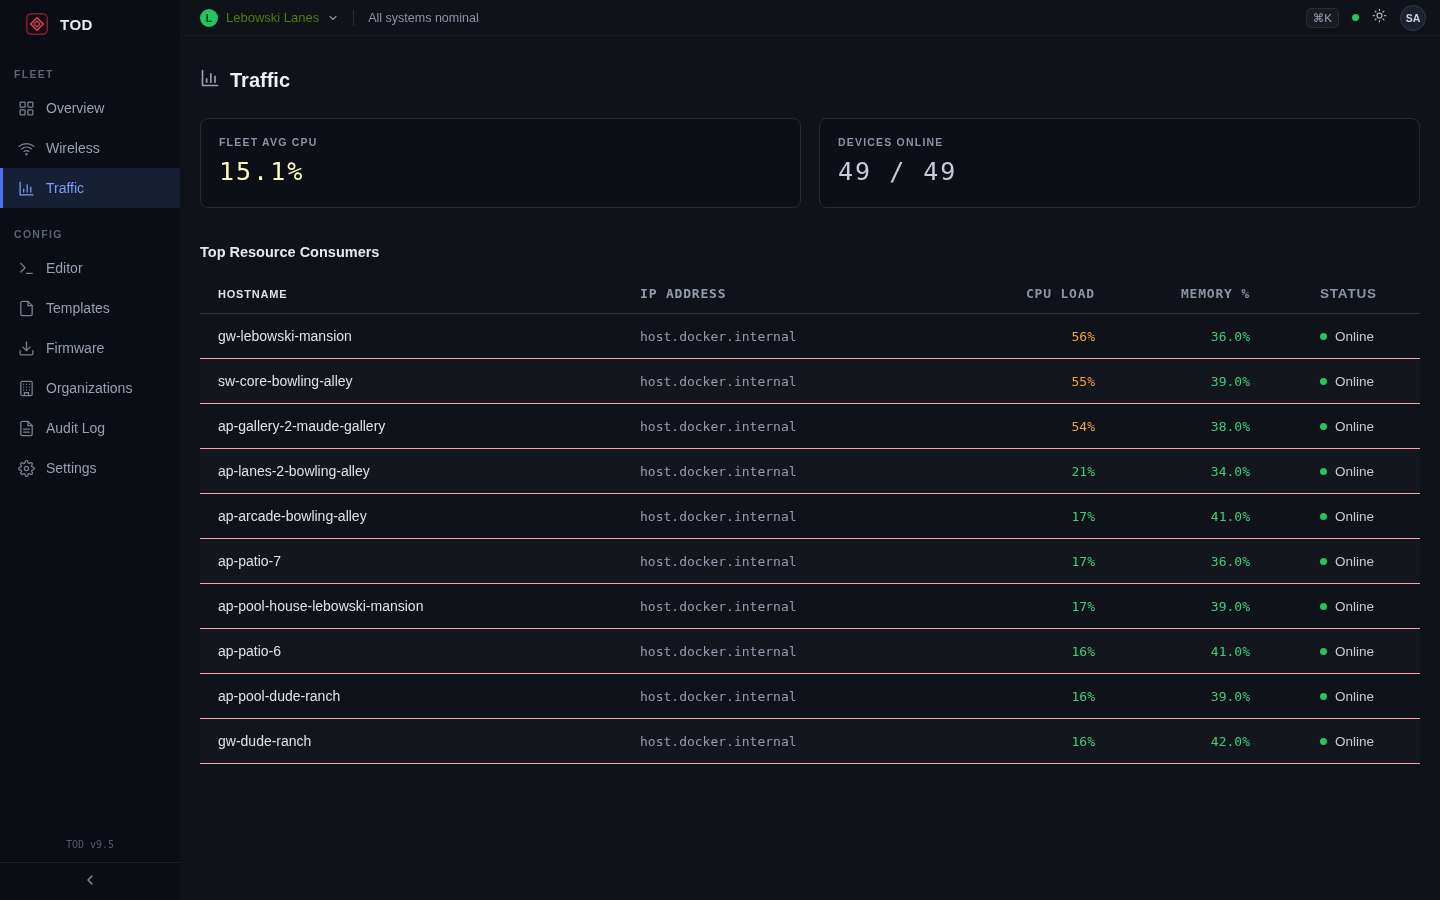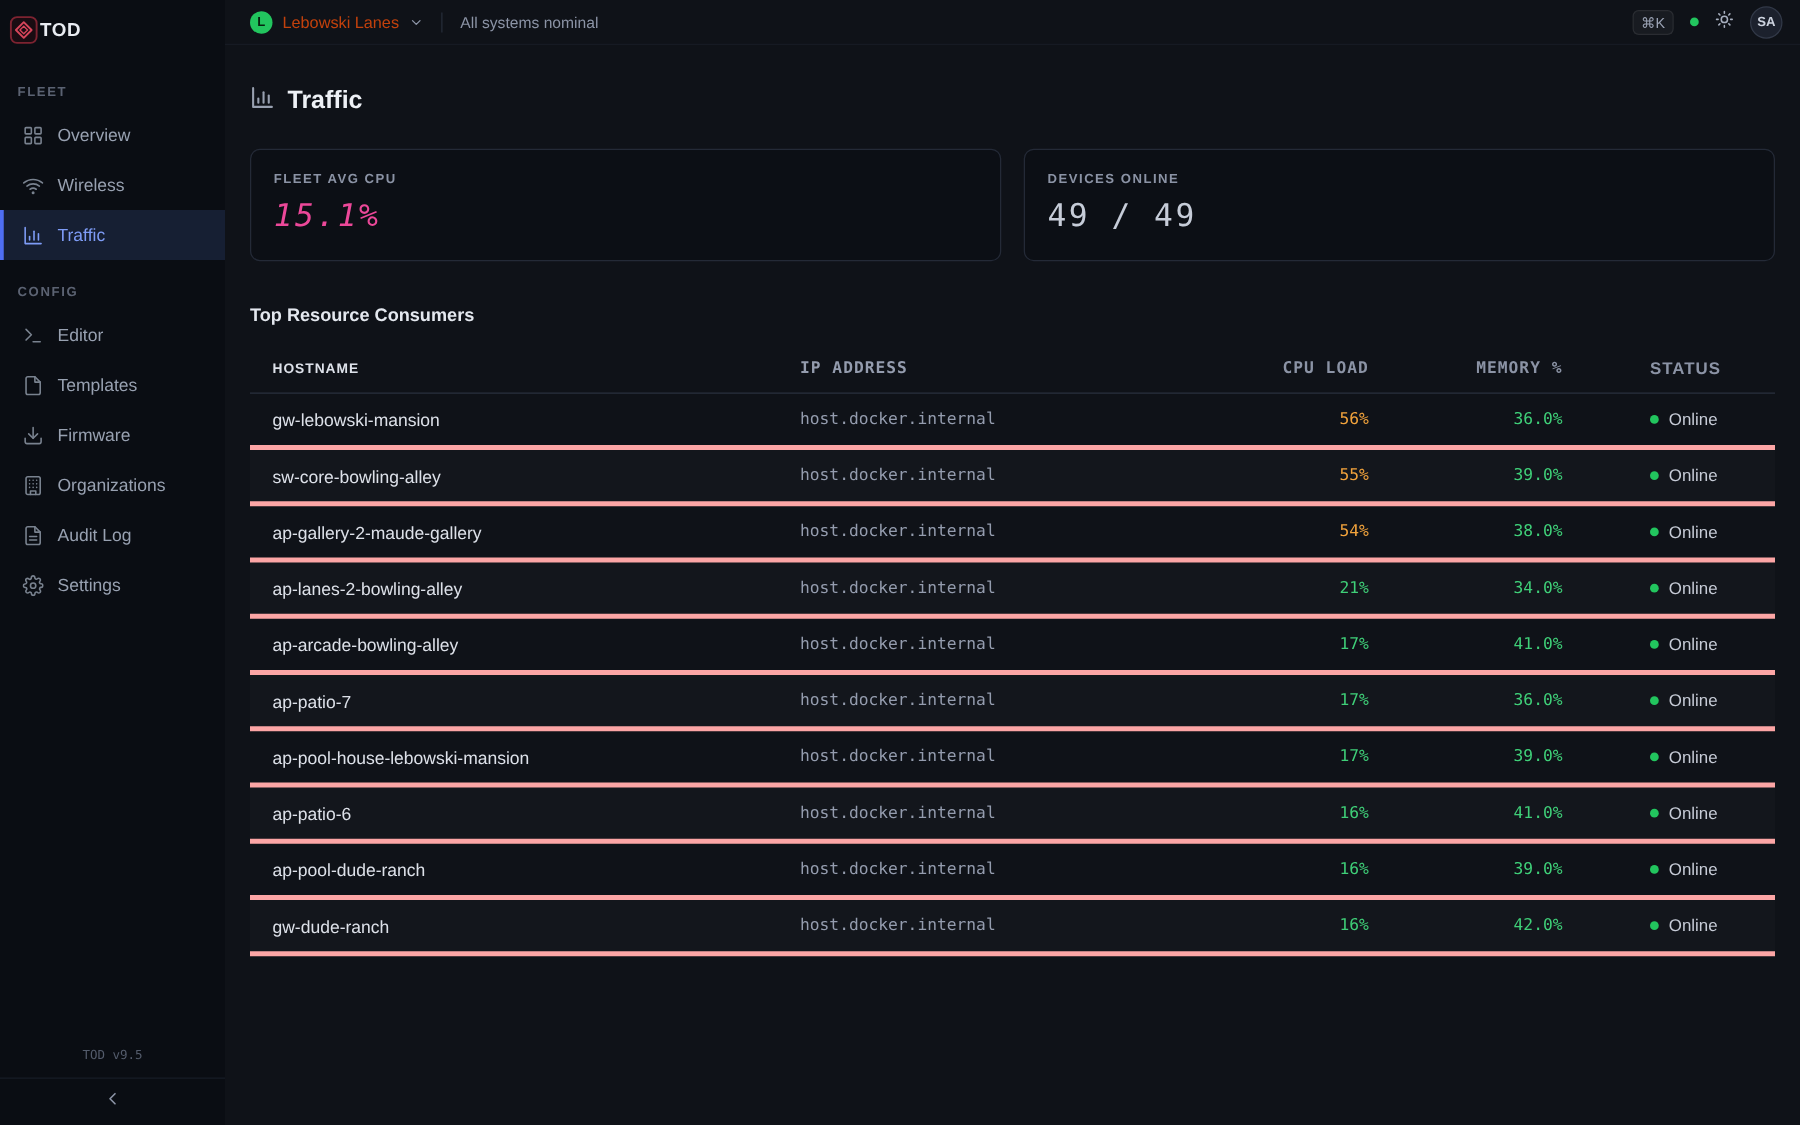--- a/index.html
+++ b/index.html
@@ -2,67 +2,67 @@
 <html><head>
 <meta charset="utf-8">
 <style>
   * { margin:0; padding:0; box-sizing:border-box; }
   html,body { width:1440px; height:900px; overflow:hidden; }
   body { background:#0f1218; font-family:"Liberation Sans", sans-serif; color:#dfe3eb; }
   .app { display:flex; height:100%; }
 
   
   .sidebar { width:180px; flex-shrink:0; background:#0a0d13; display:flex; flex-direction:column; }
-  .logo-row { height:48px; display:flex; align-items:center; padding:0 6px; cursor:pointer;text-align:center; }
+  .logo-row { height:48px; display:flex; align-items:center; gap:10px; padding:0 24px; cursor:pointer;text-align:center; }
   .logo-icon svg { width:26px; height:26px; display:block; }
   .logo-text { font-size:15px; font-weight:700; color:#e9ecf2; letter-spacing:.5px; }
   .nav-label { padding:20px 14px 8px 14px; font-size:10.5px; letter-spacing:1.3px; color:#5b6272; font-weight:700; }
   .nav-item { height:40px; display:flex; align-items:center; gap:11px; padding-left:15px; border-left:3px solid transparent; color:#98a1b1; font-size:14px; cursor:pointer; }
   .nav-item .nav-icon { color:#79828f; display:flex; }
   .nav-item .nav-icon svg { width:17px; height:17px; }
   .nav-item.active { background:#161f33; border-left-color:#4f6ef2; color:#7e9cf6; }
   .nav-item.active .nav-icon { color:#7e9cf6; }
   .sidebar-spacer { flex:1; }
   .version { text-align:center; font-family:"DejaVu Sans Mono", monospace; font-size:10px; color:#545c6c; padding:10px 0 12px; }
   .collapse-bar { height:38px; border-top:1px solid #171c27; display:flex; align-items:center; justify-content:center; color:#8b93a5; cursor:pointer; }
   .collapse-bar svg { width:16px; height:16px; }
 
   
   .main { flex:1; display:flex; flex-direction:column; background:#0f1218; }
   .topbar { height:36px; display:flex; align-items:center; padding:0 14px 0 20px; border-bottom:1px solid #161a23; }
   .org-pill { display:flex; align-items:center; gap:8px; cursor:pointer; }
   .org-avatar { width:18px; height:18px; border-radius:50%; background:#22c55e; color:#07210f; font-size:10.5px; font-weight:700; display:flex; align-items:center; justify-content:center; }
-  .org-name { font-size:13px; color:#c2410c; font-weight:500; }
+  .org-name { font-size:13px; color:#4d7c0f; font-weight:500; }
   .chev svg { width:12px; height:12px; color:#8b93a5; display:block; }
   .v-divider { width:1px; height:16px; background:#262c39; margin:0 14px; }
   .nominal { font-size:12.5px; color:#8b93a5; }
   .topbar-right { margin-left:auto; display:flex; align-items:center; gap:13px; }
   .kbd { font-size:11.5px; color:#9aa2b4; background:rgba(255,255,255,.04); border:1px solid rgba(255,255,255,.08); border-radius:5px; padding:2px 6px; cursor:pointer; }
   .status-dot, .dot { width:7px; height:7px; border-radius:50%; background:#22c55e; }
   .theme-btn { color:#a6aebe; cursor:pointer; display:flex; }
   .theme-btn svg { width:15px; height:15px; }
   .user-avatar { width:26px; height:26px; border-radius:50%; background:#1c212d; border:1px solid #323948; color:#ccd2de; font-size:10.5px; font-weight:700; display:flex; align-items:center; justify-content:center; cursor:pointer; }
 
   .content { padding:20px 20px 0 20px; }
   .page-title-row { display:flex; align-items:center; gap:10px; margin:12px 0 26px; }
   .page-title-row svg { width:20px; height:20px; color:#98a0b0; }
   .page-title { font-size:20px; font-weight:700; color:#eef1f6; }
 
   .stats { display:flex; gap:18px; margin-bottom:36px; }
   .stat-card { flex:1; background:#0c0f15; border:1px solid #242a37; border-radius:8px; padding:17px 18px 21px; }
   .stat-label { font-size:10.5px; letter-spacing:1.2px; color:#8b93a5; font-weight:700; }
   .stat-value { margin-top:9px; font-family:"DejaVu Sans Mono", monospace; font-size:25px; letter-spacing:2px; }
-  .stat-value.green { color:#ec4899;font-style:italic; }
+  .stat-value.green { color:#fef9c3; }
   .stat-value.muted { color:#c6ccd8; }
 
   .section-title { font-size:14.5px; font-weight:700; color:#e4e8ef; margin-bottom:14px; }
 
   .grid-cols { display:grid; grid-template-columns:1fr 330px 125px 155px 170px; align-items:center; }
   .t-head { height:40px; border-bottom:1px solid #2a303e; color:#8b93a5; font-size:11px; letter-spacing:.8px; font-weight:700; }
-  .t-row { height:45px; border-bottom:4px solid #fca5a5; font-size:14px; cursor:pointer; }
+  .t-row { height:45px; border-bottom:1px solid #fca5a5; font-size:14px; cursor:pointer; }
   .t-row:nth-child(even) { background:rgba(255,255,255,0.018); }
   .c-host { padding-left:18px; color:#dde1e9; }
   .c-ip { font-family:"DejaVu Sans Mono", monospace; font-size:13px; color:#949cae; }
   .c-cpu, .c-mem { text-align:right; font-family:"DejaVu Sans Mono", monospace; font-size:13px; }
   .c-cpu.ok { color:#3fcf78; }
   .c-cpu.warn { color:#f2a33c; }
   .c-mem { color:#3fcf78; }
   .c-status { padding-left:70px; display:flex; align-items:center; gap:8px; color:#c6cbd6; font-size:13.5px; }
   .t-head .c-cpu, .t-head .c-mem { color:#8b93a5; }
   .t-head .c-status { color:#8b93a5; }

